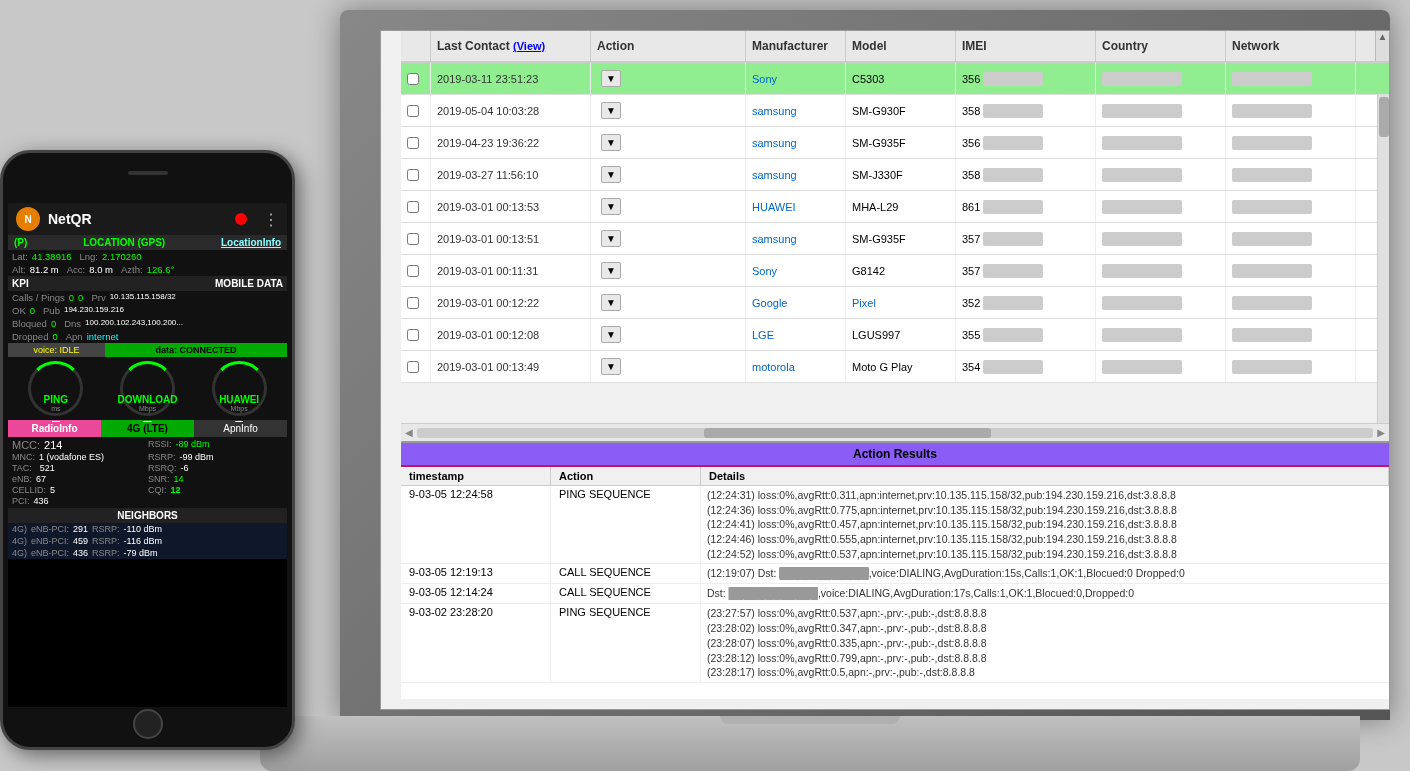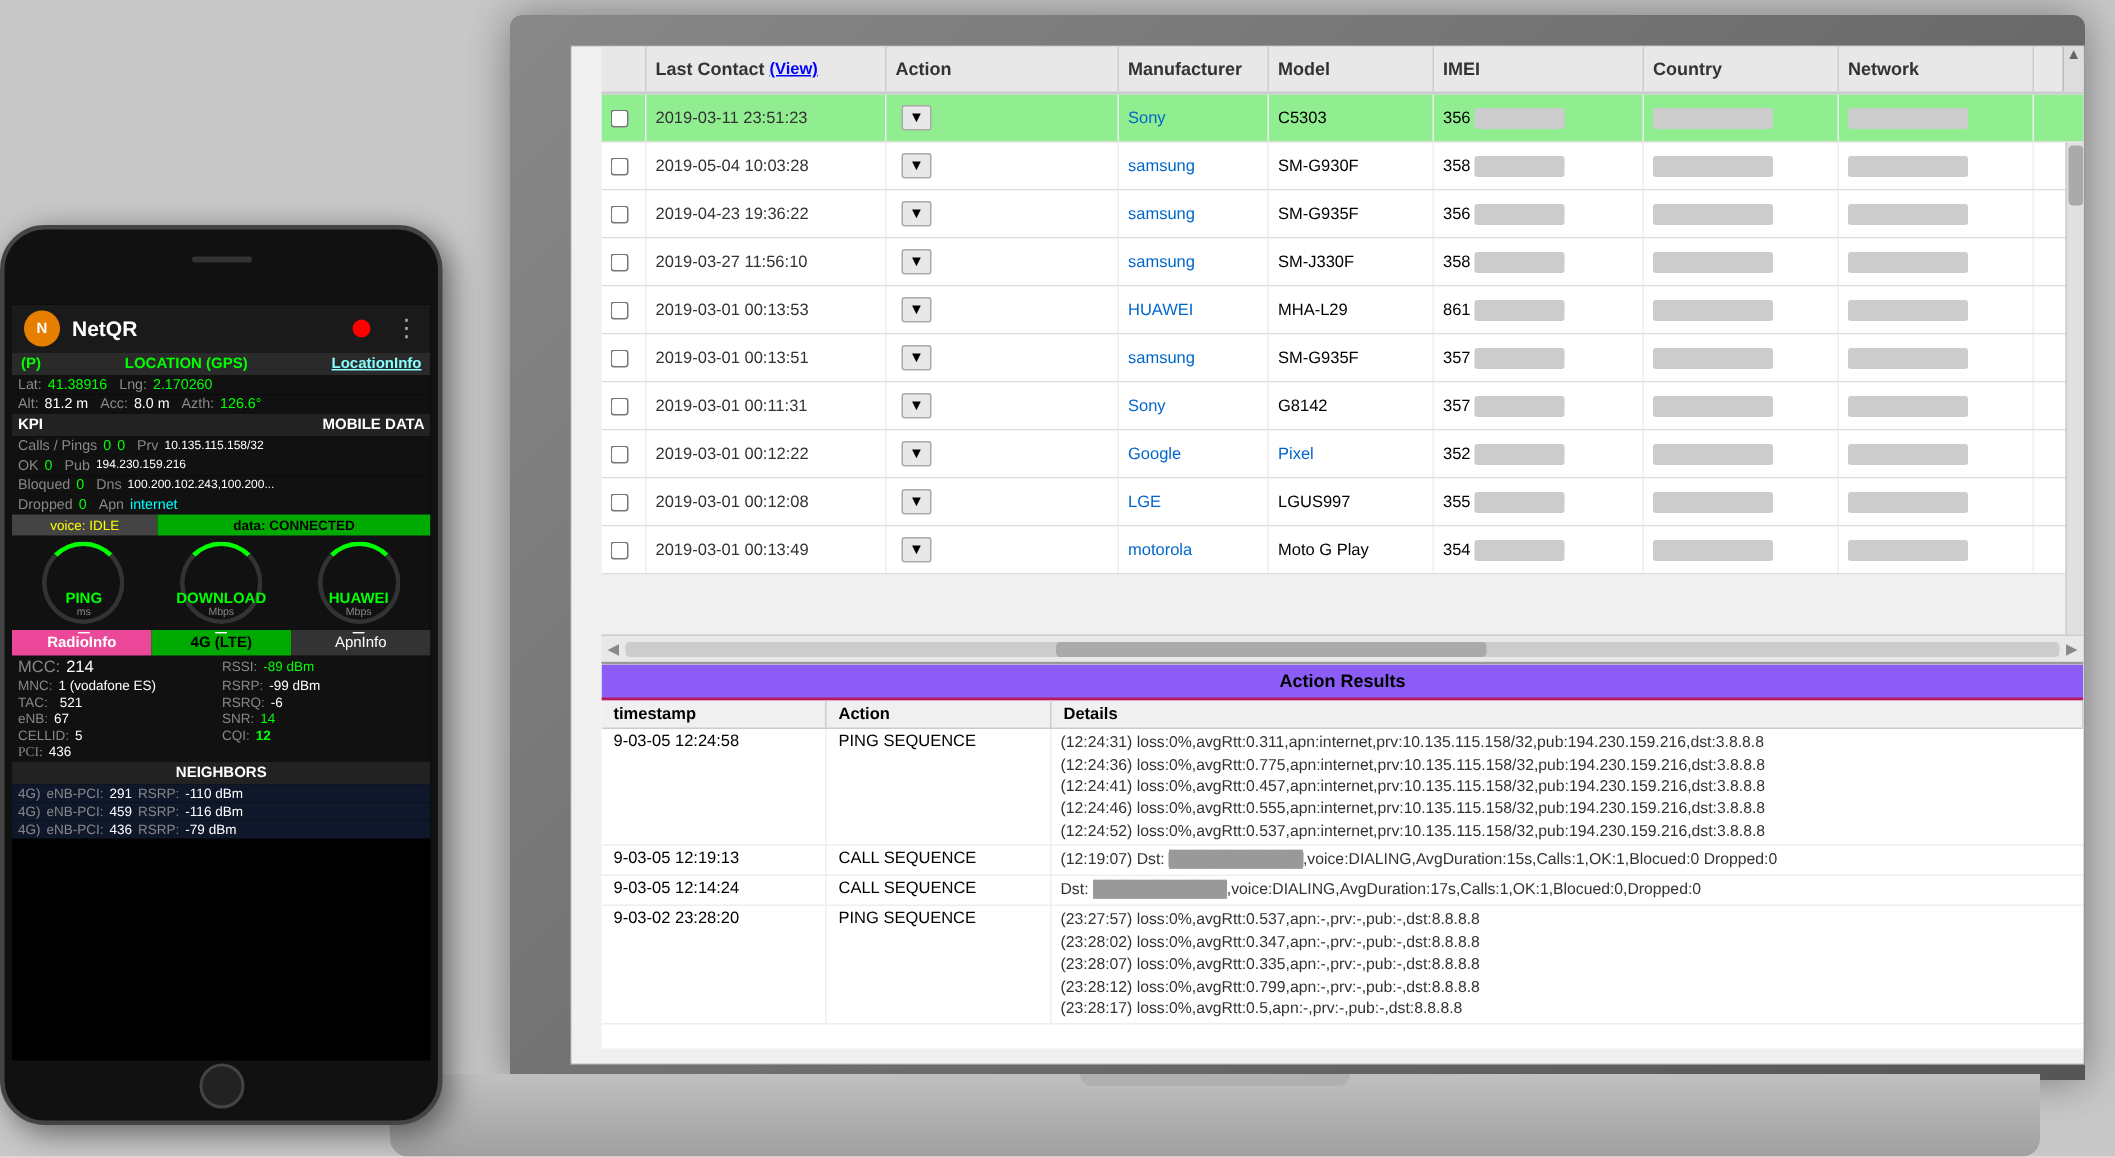--- a/index.html
+++ b/index.html
@@ -956,21 +956,21 @@
       </div>
       <div style="font-size:9px;color:#ccc;display:flex;gap:4px;">
         <span style="color:#888;">CELLID:</span>
         <span style="color:#fff;">5</span>
       </div>
       <div style="font-size:9px;color:#ccc;display:flex;gap:4px;">
         <span style="color:#888;">CQI:</span>
         <span style="color:#00ff00;font-weight:bold;">12</span>
       </div>
       <div style="font-size:9px;color:#ccc;display:flex;gap:4px;">
-        <span style="color:#888;font-family:Liberation Serif, serif;">PCI:</span>
+        <span style="color:#888;">PCI:</span>
         <span style="color:#fff;">436</span>
       </div>
     </div>
 
     <div class="neighbors-header">
       <span>NEIGHBORS</span>
     </div>
     <div class="neighbor-row">
       <span class="nr-label">4G)</span>
       <span class="nr-label">eNB-PCI:</span>

